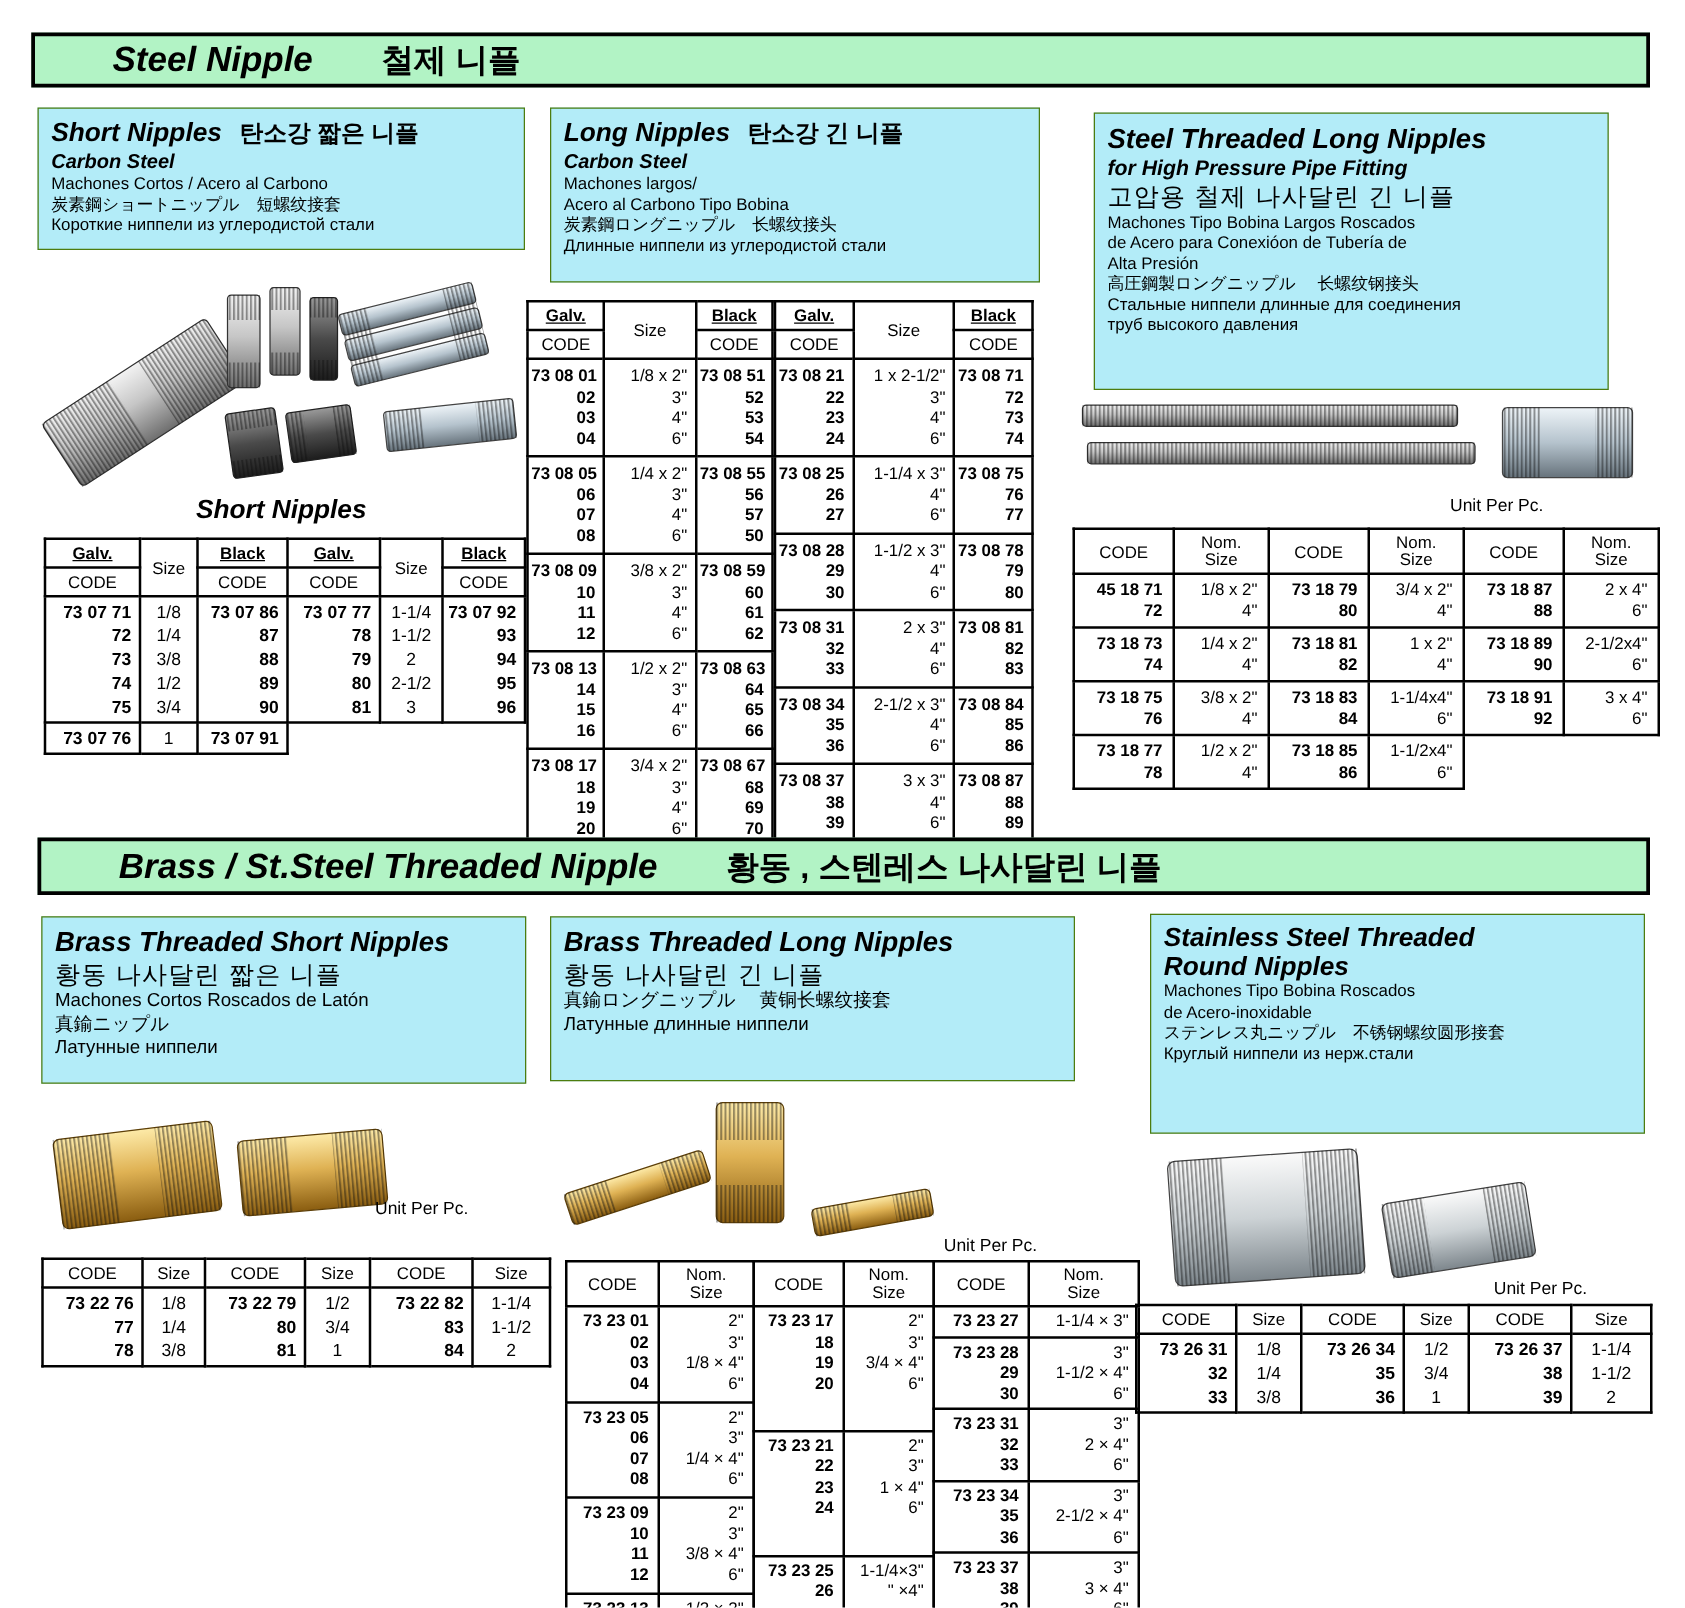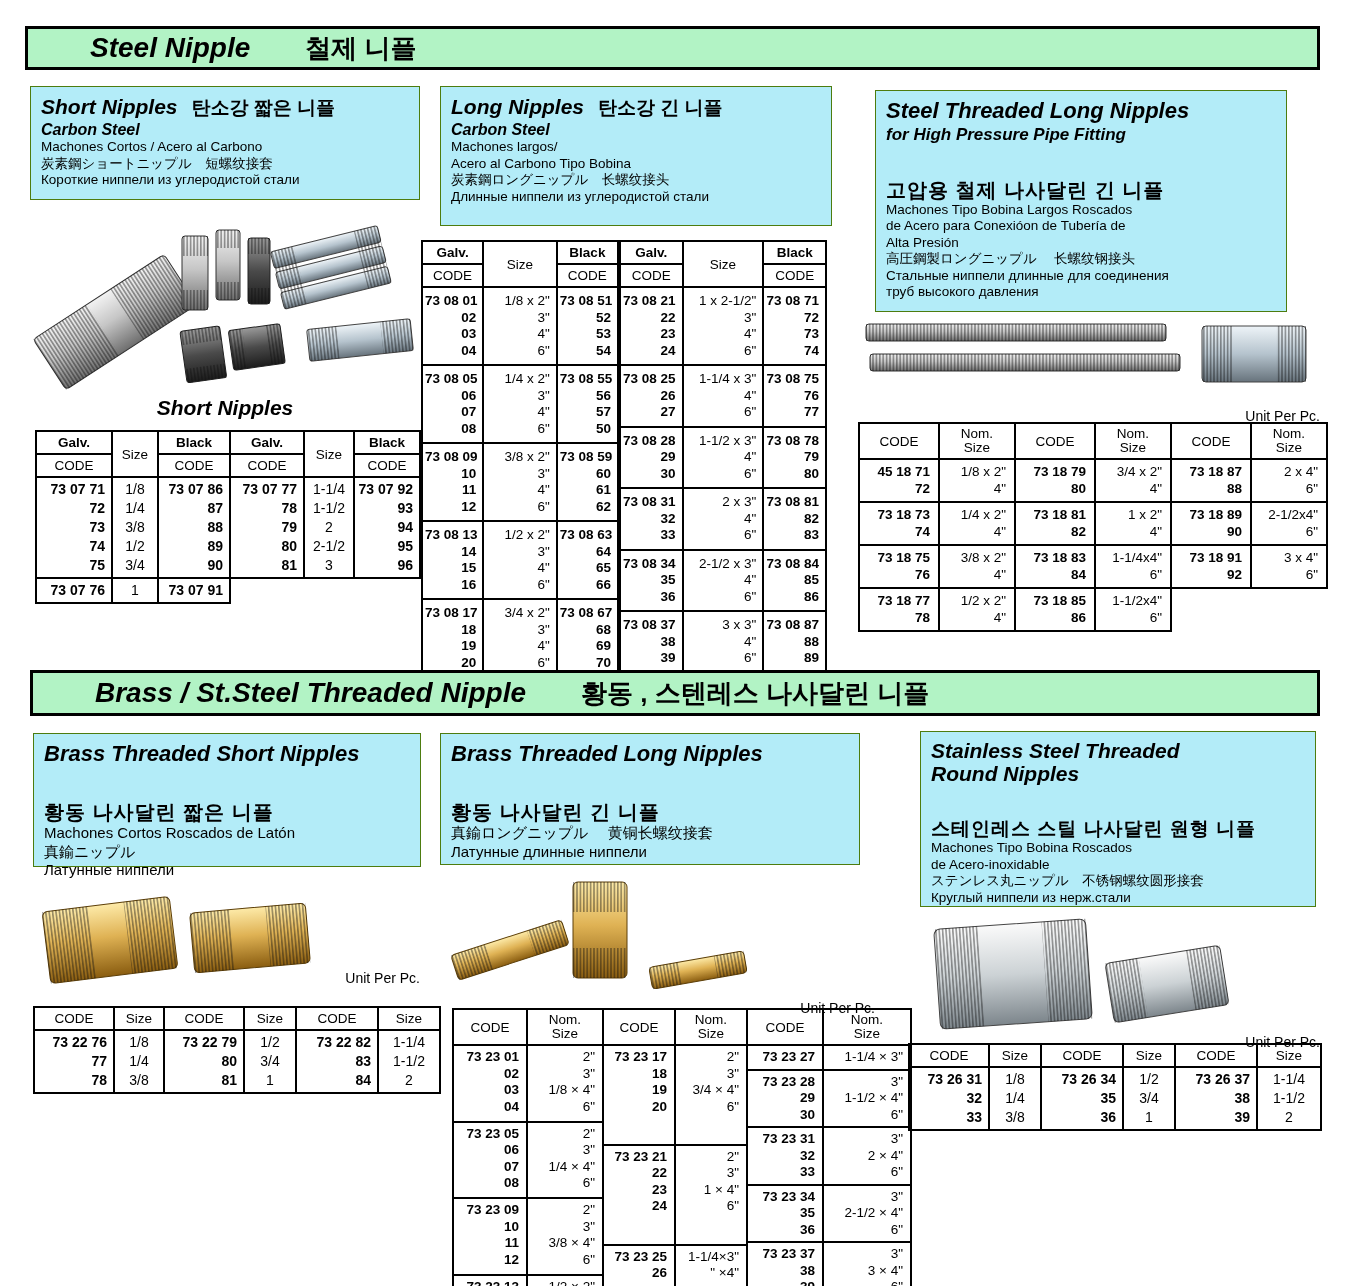--- a/index.html
+++ b/index.html
@@ -18,30 +18,30 @@
   }
   .banner .bt{font-style:italic;font-weight:bold;font-size:28px;padding-left:62px;white-space:nowrap;}
   .banner .btk{font-weight:bold;font-size:26px;padding-left:55px;white-space:nowrap;}
   
   .infobox{
     background:var(--box-bg);border:1px solid #4d7c0f;padding:7px 10px 5px 10px;line-height:1.22;
   }
   .ib-title{font-style:italic;font-weight:bold;font-size:21px;white-space:nowrap;}
   .ib-title .kr{font-style:normal;font-weight:bold;font-size:19px;padding-left:14px;}
   .ib-sub{font-style:italic;font-weight:bold;font-size:16px;}
-  .ib-kr-line{font-weight:bold;font-size:20px;letter-spacing:1px;margin-top:32px;}
+  .ib-kr-line{font-weight:normal;font-size:20px;letter-spacing:1px;}
   .ib-line{font-size:13.5px;}
   
   .photo-caption{font-style:italic;font-weight:bold;font-size:21px;text-align:center;}
-  .unit{font-size:14px;text-align:right;margin-top:12px;}
+  .unit{font-size:14px;text-align:left;}
   
   table{border-collapse:collapse;table-layout:fixed;}
   th,td{border:2px solid #000;vertical-align:top;padding:2px 6px 2px 2px;font-size:13.5px;}
   th{font-weight:normal;text-align:center;vertical-align:middle;padding:3px 2px;}
-  th.hb{font-weight:bold;}
+  th.hb{font-weight:bold;text-decoration:underline;}
   th.pre{white-space:pre-line;line-height:1.05;}
   td div{line-height:16.5px;white-space:nowrap;}
   td{line-height:16.5px;white-space:nowrap;}
   td.nb{border:0;}
   
   .t1 td:nth-child(1),.t1 td:nth-child(3),.t1 td:nth-child(4),.t1 td:nth-child(6){font-weight:bold;}
   .t1 td{text-align:right;}
   .t1 td:nth-child(2),.t1 td:nth-child(5){text-align:center;padding-right:2px;font-weight:normal;}
   .t1 td{font-size:14px;line-height:19px;} .t1 td div{line-height:19px;}
   .tg td{text-align:right;}
@@ -639,21 +639,20 @@
 <div class="abs infobox" style="left:440px;top:733px;width:420px;height:132px;">
   <div class="ib-title" style="font-size:22px;">Brass Threaded Long Nipples</div>
   <div class="ib-kr-line">황동 나사달린 긴 니플</div>
   <div class="ib-line" style="font-size:15px;">真鍮ロングニップル　 黄铜长螺纹接套</div>
   <div class="ib-line" style="font-size:15px;">Латунные длинные ниппели</div>
 </div>
 
 <div class="abs infobox" style="left:920px;top:731px;width:396px;height:176px;">
   <div class="ib-title" style="font-size:21px;line-height:1.1;">Stainless Steel Threaded</div>
   <div class="ib-title" style="font-size:21px;line-height:1.1;">Round Nipples</div>
-  <div class="ib-kr-line" style="font-size:19px;">스테인레스 스틸 나사달린 원형 니플</div>
   <div class="ib-line">Machones Tipo Bobina Roscados</div>
   <div class="ib-line">de Acero-inoxidable</div>
   <div class="ib-line">ステンレス丸ニップル　不锈钢螺纹圆形接套</div>
   <div class="ib-line">Круглый ниппели из нерж.стали</div>
 </div>
 
 <div class="abs" style="left:40px;top:880px;width:285px;height:122px;">
 <svg width="285" height="122" viewBox="0 0 285 122">
   <defs>
     <linearGradient id="gb" x1="0" y1="0" x2="0" y2="1">

